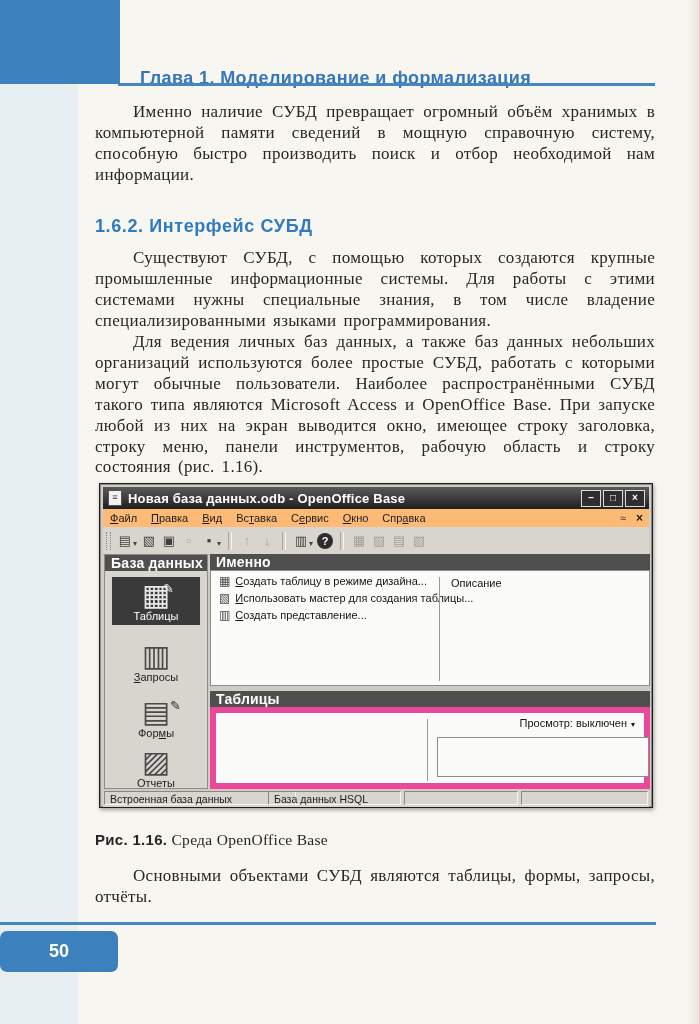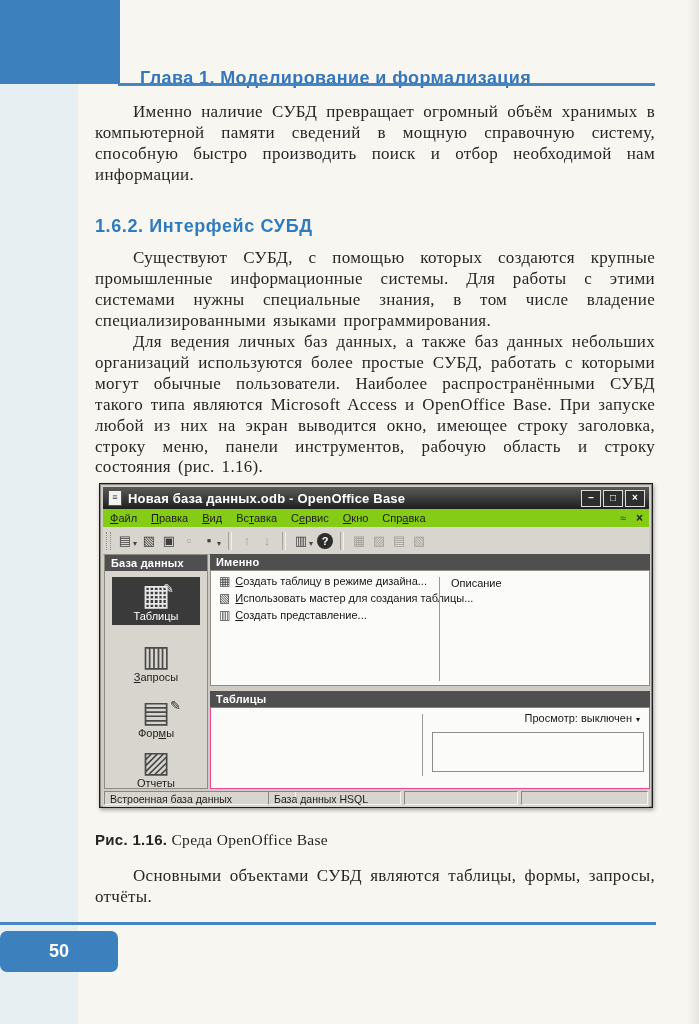--- a/index.html
+++ b/index.html
@@ -31,56 +31,56 @@
         background:#cfccc5;border:1px solid #1d1d1d;box-shadow:0 0 0 1px #8d8a84 inset, 1px 2px 4px rgba(0,0,0,.35);
         box-sizing:border-box;}
   .titlebar{position:absolute;left:3px;top:3px;width:546px;height:22px;
         background:linear-gradient(#5a5a5a,#1f1f1f);display:flex;align-items:center;}
   .title-doc-icon{width:12px;height:14px;background:#f2f2ef;border:1px solid #555;margin:0 6px 0 5px;
         font-size:9px;line-height:13px;text-align:center;color:#333;}
   .title-text{color:#fff;font-weight:bold;font-size:13px;letter-spacing:.2px;}
   .win-btns{margin-left:auto;margin-right:4px;display:flex;gap:2px;}
   .wbtn{width:18px;height:15px;background:#2e2e2e;border:1px solid #dcdcdc;color:#fff;
         font-size:10px;line-height:14px;text-align:center;font-weight:bold;}
-  .menubar{position:absolute;left:3px;top:25px;width:546px;height:18px;background:#84cc16;
+  .menubar{position:absolute;left:3px;top:25px;width:546px;height:18px;background:#fdba74;
         border-bottom:1px solid #aeaba4;display:flex;align-items:center;font-size:11px;color:#1c1c1c;}
   .menu-item{padding:0 7px;}
   .menu-right{margin-left:auto;display:flex;align-items:center;gap:10px;margin-right:6px;}
   .menu-logo{font-size:11px;color:#444;}
   .menu-close{font-size:12px;color:#222;font-weight:bold;}
   .toolbar{position:absolute;left:3px;top:43px;width:546px;height:27px;background:#d8d5ce;
         border-bottom:1px solid #aeaba4;display:flex;align-items:center;}
   .tb-handle{width:3px;height:18px;margin:0 4px 0 3px;border-left:1px dotted #8b8880;border-right:1px dotted #8b8880;}
   .tb-icon{width:20px;height:20px;display:flex;align-items:center;justify-content:center;
         font-size:13px;color:#3f3f3f;}
   .tb-icon.disabled{color:#a3a09a;}
   .tb-caret{font-size:8px;color:#444;margin:6px 2px 0 -2px;}
   .tb-sep{width:2px;height:18px;margin:0 5px;border-left:1px solid #a5a29b;border-right:1px solid #f2f1ed;}
   .tb-help{width:16px;height:16px;border-radius:50%;background:#2d2d2d;color:#fff;font-weight:bold;
         font-size:11px;line-height:16px;text-align:center;margin:0 2px;}
-  .panel-header{background:#4f4f4f;color:#fff;font-size:11px;font-weight:bold;
+  .panel-header{background:#4f4f4f;color:#fff;font-size:14px;font-weight:bold;
         height:16px;line-height:16px;padding-left:6px;letter-spacing:.2px;}
   .sidebar{position:absolute;left:4px;top:70px;width:104px;height:235px;background:#d8d5ce;
         border:1px solid #8f8c86;box-sizing:border-box;}
   .side-item{position:absolute;left:0;width:102px;text-align:center;color:#1d1d1d;font-size:11px;}
   .side-icon{position:relative;display:block;font-size:30px;line-height:30px;color:#4a4a4a;}
   .side-item.selected{left:7px;width:88px;background:#3a3a3a;color:#fff;padding:3px 0;}
   .side-item.selected .side-icon{color:#e8e8e8;}
   .pencil{position:absolute;top:-6px;right:26px;font-size:13px;color:#2a2a2a;font-style:normal;}
   .side-item.selected .pencil{color:#f0f0f0;}
   .main-col{position:absolute;left:110px;top:70px;width:440px;height:235px;}
   .tasks-body{position:absolute;left:0;top:16px;width:440px;height:116px;background:#fbfbfa;
         border:1px solid #8f8c86;box-sizing:border-box;}
   .task{display:flex;align-items:center;gap:5px;margin:3px 0 0 8px;font-size:11px;color:#161616;}
   .task-icon{font-size:12px;color:#4a4a4a;}
   .tasks-vdiv{position:absolute;left:228px;top:6px;width:1px;height:104px;background:#9b9892;}
   .desc-label{position:absolute;left:240px;top:6px;font-size:11px;color:#161616;}
   .tables-h{position:absolute;left:0;top:137px;width:440px;box-sizing:border-box;}
   .tables-body{position:absolute;left:0;top:153px;width:440px;height:82px;background:#fbfbfa;
-        border:1px solid #ec4899;box-sizing:border-box;}
+        border:6px solid #ec4899;box-sizing:border-box;}
   .preview-ctl{position:absolute;right:9px;top:4px;font-size:11px;color:#161616;}
   .preview-ctl .caret{font-size:8px;margin-left:4px;}
   .tables-vdiv{position:absolute;left:211px;top:6px;width:1px;height:62px;background:#9b9892;}
   .preview-box{position:absolute;left:221px;top:24px;width:210px;height:38px;border:1px solid #8f8c86;background:#fbfbfa;}
   .statusbar{position:absolute;left:3px;top:307px;width:546px;height:16px;background:#d8d5ce;}
   .scell{position:absolute;top:0;height:14px;font-size:10.5px;line-height:14px;color:#1c1c1c;
         padding-left:5px;border:1px solid;border-color:#8a8780 #f5f4f0 #f5f4f0 #8a8780;box-sizing:border-box;}
 </style>
 </head>
 <body>

